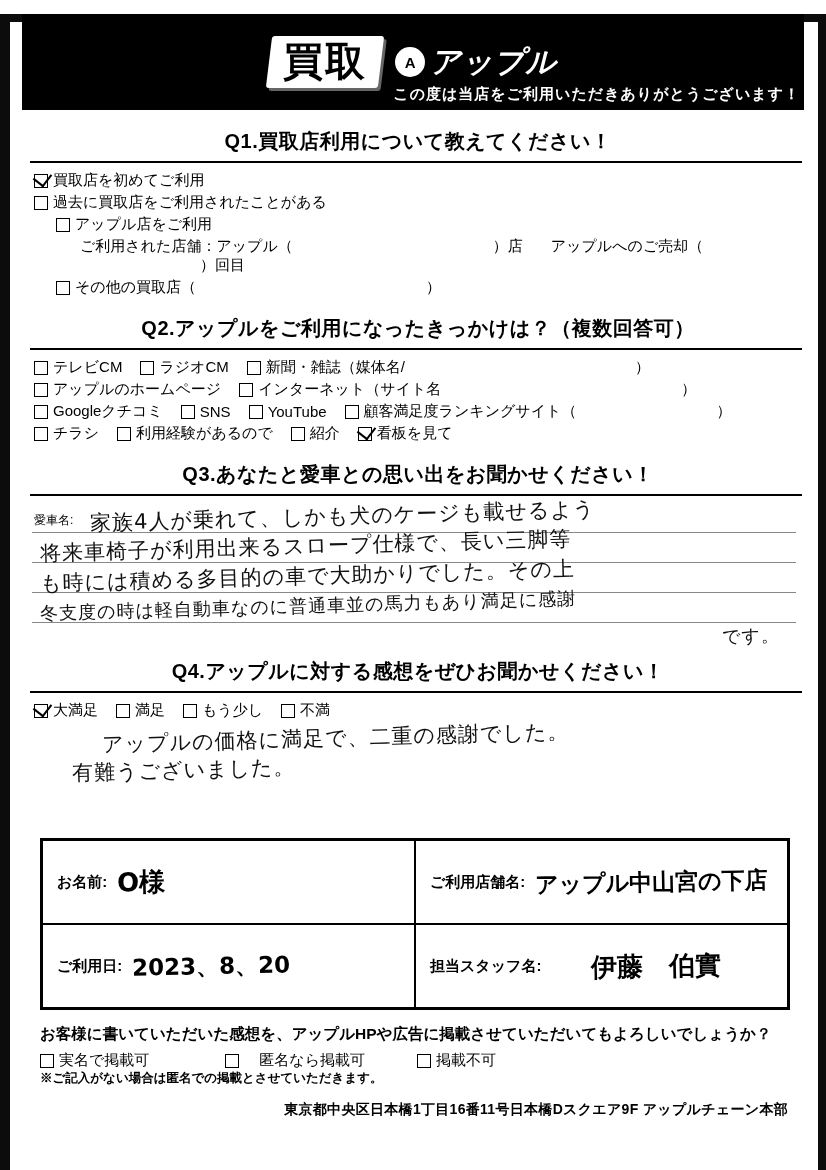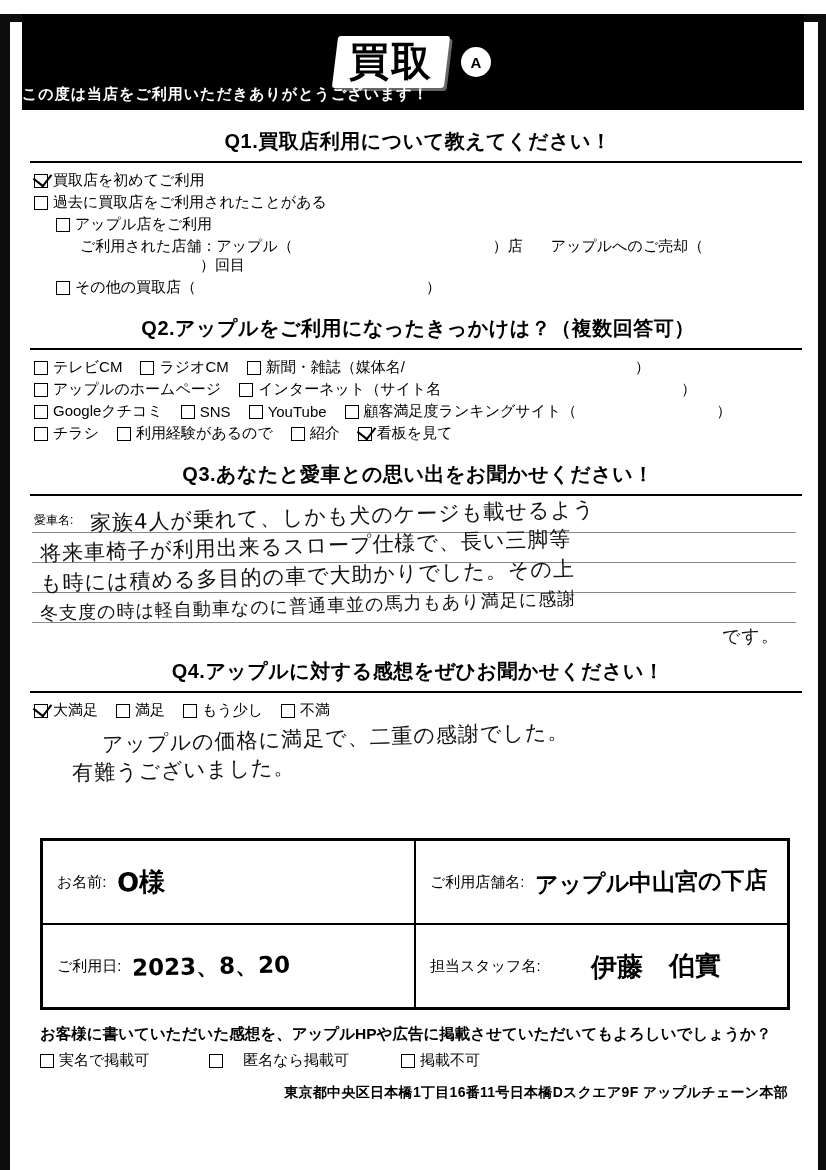--- a/index.html
+++ b/index.html
@@ -79,21 +79,21 @@
   }
   .banner-title {
     font-size: 36px;
     font-weight: bold;
     letter-spacing: 3px;
   }
   .banner-sub {
     position: absolute;
     left: 0; right: 4px;
     bottom: 6px;
-    text-align: left;
+    text-align: right;
     font-size: 15px;
     letter-spacing: 1px;
     font-weight: bold;
   }
 
   
   .q-title {
     font-size: 20px;
     font-weight: bold;
     letter-spacing: 0.5px;
@@ -188,21 +188,21 @@
   .cell {
     border: 1.2px solid #000;
     display: flex;
     align-items: center;
     padding: 0 14px;
     box-sizing: border-box;
     position: relative;
   }
   .cell .k {
     font-size: 15px;
-    font-weight: normal;
+    font-weight: bold;
     white-space: nowrap;
     margin-right: 10px;
   }
   .cell .v {
     font-family: "DejaVu Sans", sans-serif;
     font-size: 26px;
     font-weight: bold;
     transform: rotate(-1.2deg);
   }
   .cell .v.mid { font-size: 23px; }
@@ -246,20 +246,21 @@
 
   <div class="scan-edge-t"></div>
   <div class="scan-edge-l"></div>
   <div class="scan-edge-r"></div>
 
   <div class="banner">
     <div class="banner-inner">
       <div class="kaitori-box"><span>買取</span></div>
       <div class="apple-logo">
         <div class="apple-mark">A</div>
+        <div class="apple-word">アップル</div>
       </div>
     </div>
     <div class="banner-sub">この度は当店をご利用いただきありがとうございます！</div>
   </div>
 
   <div class="q-title">Q1.買取店利用について教えてください！</div>
   <div class="q-underline"></div>
 
   <div class="opt-row">
     <label class="opt">
@@ -430,28 +431,29 @@
       <span class="v mid">2023、8、20</span>
     </div>
     <div class="cell">
       <span class="k">担当スタッフ名:</span>
       <span class="v" style="margin-left:40px;">伊藤　伯實</span>
     </div>
   </div>
 
   <div class="foot-q">お客様に書いていただいた感想を、アップルHPや広告に掲載させていただいてもよろしいでしょうか？</div>
   <div class="foot-opts">
-    <label class="opt" style="margin-right:60px;">
+    <label class="opt" style="margin-right:76px;">
       <span class="cb"></span>
       <span>実名で掲載可</span>
     </label>
     <label class="opt" style="margin-right:52px;gap:15px;">
       <span class="cb"></span>
       <span>匿名なら掲載可</span>
     </label>
     <label class="opt" style="">
       <span class="cb"></span>
       <span>掲載不可</span>
     </label>
+    <span class="foot-note">※ご記入がない場合は匿名での掲載とさせていただきます。</span>
   </div>
 
   <div class="addr">東京都中央区日本橋1丁目16番11号日本橋Dスクエア9F アップルチェーン本部</div>
 </div>
 
 </body></html>

